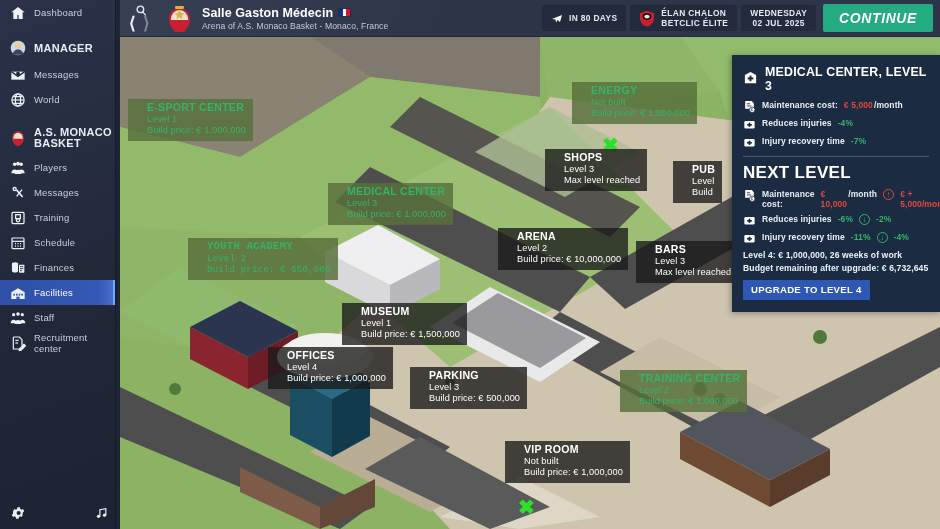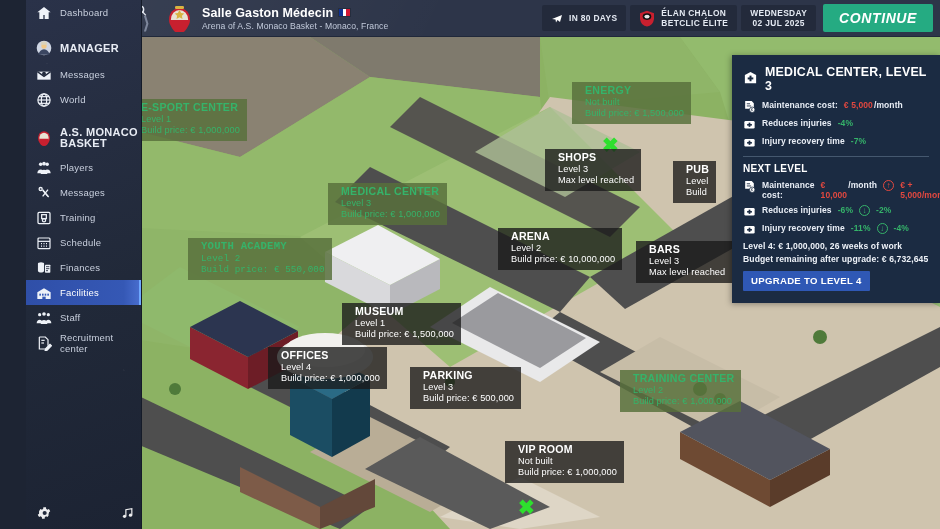--- a/index.html
+++ b/index.html
@@ -16,21 +16,20 @@
     position: absolute; left: 0; top: 0;
     width: 116px; height: 529px;
     background: #222a3d;
     background-image:
       radial-gradient(circle at 18% 12%, rgba(255,255,255,.035) 0 1px, transparent 1px),
       radial-gradient(circle at 62% 40%, rgba(255,255,255,.03) 0 1px, transparent 1px),
       radial-gradient(circle at 85% 70%, rgba(255,255,255,.03) 0 1px, transparent 1px),
       linear-gradient(160deg, #2a3249 0%, #212939 55%, #1c2333 100%);
     z-index: 30;
     border-right: 1px solid #151b28;
-    margin-left: 26px;
   }
   .nav-item {
     display: flex; align-items: center;
     height: 25px; padding-left: 9px;
     gap: 8px; color: #c9d0de;
     font-size: 9.5px; letter-spacing: .2px;
     cursor: pointer; position: relative;
   }
   .nav-item.big { height: 28px; font-size: 11px; font-weight: bold; letter-spacing: .3px; color: #e8ecf4; }
   .nav-item.big.two-line { height: 34px; align-items: center; line-height: 11px; }
@@ -95,21 +94,21 @@
     background: linear-gradient(180deg, #2bb58c 0%, #22a47d 100%);
     color: #fff; font-size: 14px; font-weight: bold; font-style: italic;
     letter-spacing: .6px; height: 28px; display: flex; align-items: center;
     padding: 0 16px; border-radius: 2px; cursor: pointer;
   }
 
   
   #map { position: absolute; left: 120px; top: 37px; right: 0; bottom: 0; overflow: hidden; background: #8fb364; }
   #map .layer { position: absolute; inset: 0; }
   .lbl {
-    position: absolute; padding: 3px 7px 4px 13px;
+    position: absolute; padding: 3px 7px 4px 19px;
     color: #fff; font-size: 9.3px; line-height: 11.5px;
     white-space: nowrap; cursor: pointer; letter-spacing: .1px;
   }
   .lbl .t { font-size: 10.6px; font-weight: bold; letter-spacing: .25px; display:block; }
   .lbl .s { display: block; font-size: 9.2px; }
   .lbl.dark { background: rgba(26,26,26,.78); }
   .lbl.green { background: rgba(88,112,59,.84); }
 
   
   #info-panel {
@@ -117,21 +116,21 @@
     background: #1b2b42; color: #fff; z-index: 20;
     padding: 10px 11px 12px 11px;
     box-shadow: -1px 1px 6px rgba(0,0,0,.35);
   }
   #panel-title { display: flex; align-items: center; gap: 7px; margin-bottom: 7px; }
   #panel-title .t { font-size: 12.4px; font-weight: bold; letter-spacing: .2px; }
   .stat-row { display: flex; align-items: flex-start; gap: 6px; margin-bottom: 5px; font-size: 8.5px; font-weight: bold; letter-spacing: .1px; color: #e9eef6; }
   .stat-row .sico { width: 13px; height: 13px; flex: 0 0 13px; display:flex;align-items:center;justify-content:center; }
   .green { color: #35b36a; }
   hr.sep { border: none; border-top: 1px solid #4e6party; border-top: 1px solid #45586f; margin: 7px 0 6px 0; }
-  #next-level-h { font-size: 10px; font-weight: bold; letter-spacing: .3px; margin-bottom: 6px; }
+  #next-level-h { font-size: 17px; font-weight: bold; letter-spacing: .3px; margin-bottom: 6px; }
   .delta-badge { display: inline-flex; align-items: center; justify-content: center;
     width: 11px; height: 11px; border-radius: 50%; flex: 0 0 11px; font-size: 8px; font-weight: bold;}
   .badge-red { border: 1.4px solid #e3483f; color: #e3483f; }
   .badge-green { border: 1.4px solid #35b36a; color: #35b36a; }
   .cost-line { font-size: 8.6px; font-weight: bold; margin-top: 1px; color: #eef2f8; letter-spacing: .1px;}
   #upgrade-btn {
     margin-top: 7px; display: inline-block;
     background: #2f58b5; color: #fff; font-size: 9.6px; font-weight: bold;
     letter-spacing: .3px; padding: 4px 8px 5px 8px; cursor: pointer; border-radius: 1px;
   }

